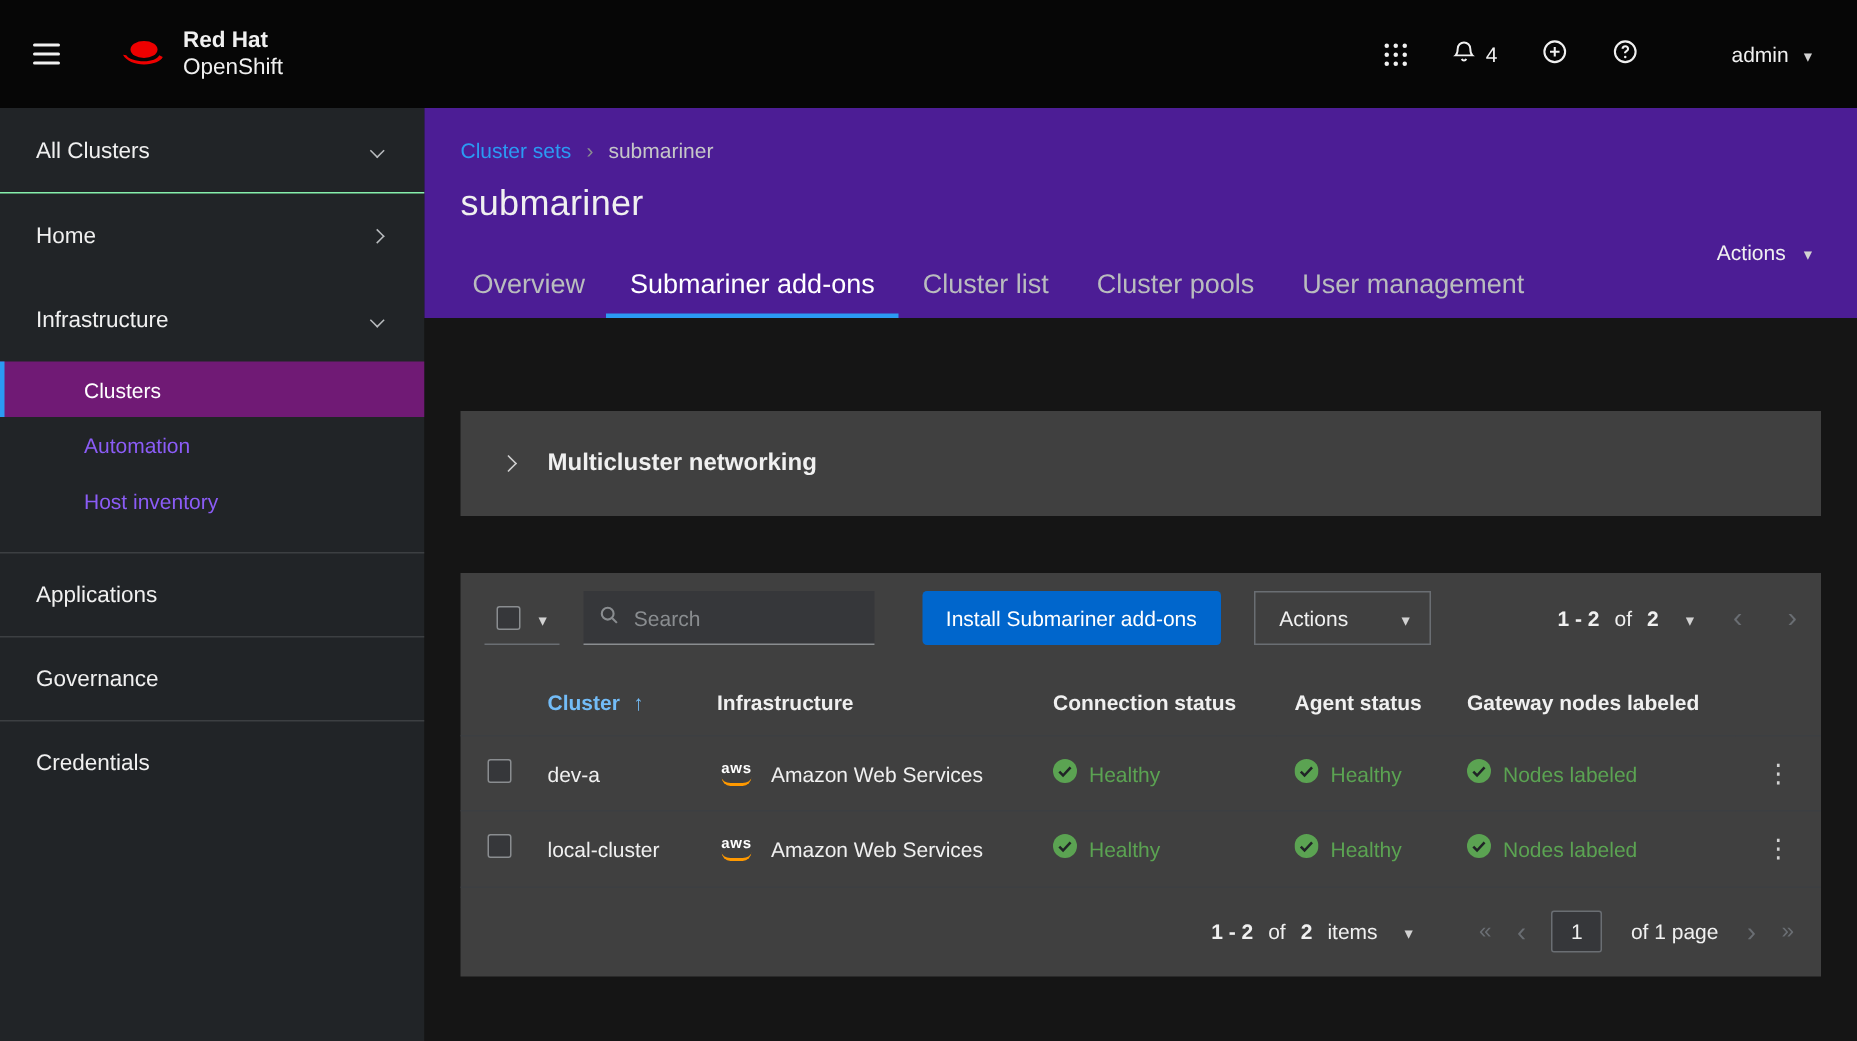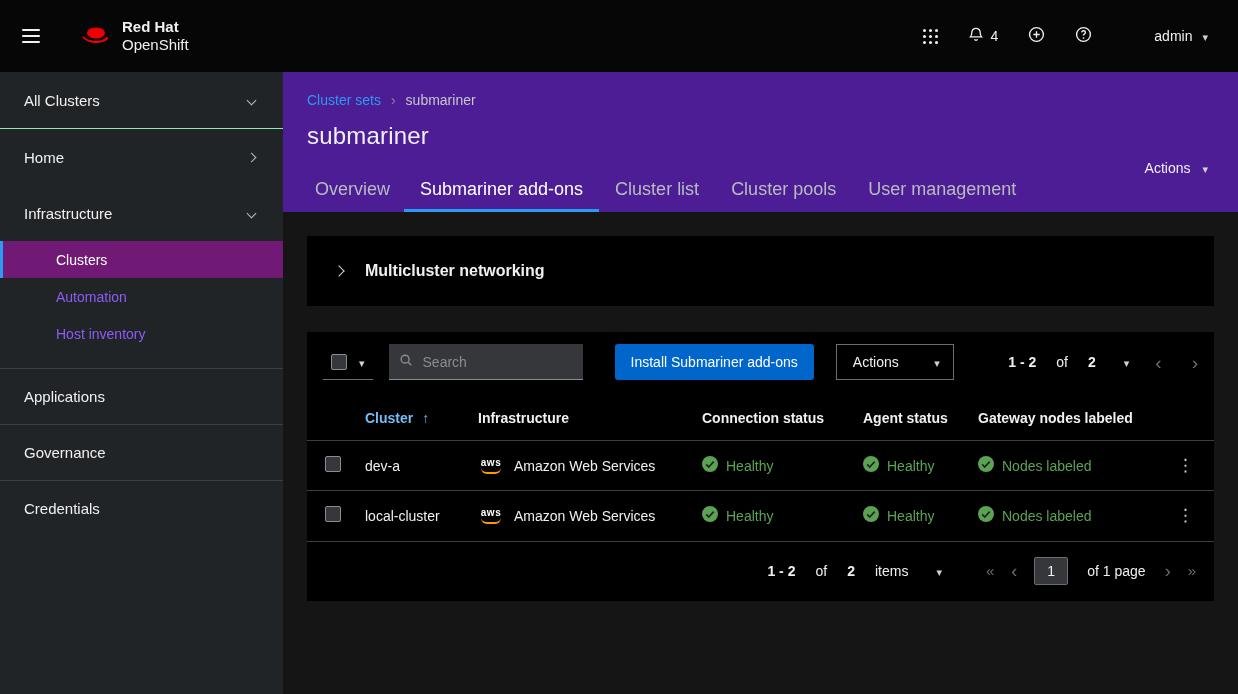--- a/index.html
+++ b/index.html
@@ -58,36 +58,36 @@
   .page-title { font-size: 24px; font-weight: 500; letter-spacing: .2px; }
   .header-actions { position: absolute; top: 88px; right: 30px; display: flex; align-items: center; gap: 12px; cursor: pointer; color: #f0f0f0; }
   .tabs { display: flex; margin-top: 20px; }
   .tab { padding: 9px 16px 12px; font-size: 18px; color: #b9bcbe; cursor: pointer; position: relative; }
   .tab:first-child { padding-left: 8px; padding-right: 14px; }
   .tab.active { color: #fff; }
   .tab.active::after { content: ""; position: absolute; left: 0; right: 0; bottom: 0; height: 3px; background: #2b9af3; }
 
   
   .page-body { flex: 1; padding: 24px 24px 0; background: #151515; overflow: hidden; }
-  .card { background: #000000; }
+  .card { background: #404040; margin-top: 38px; }
   .expand-card { height: 70px; display: flex; align-items: center; gap: 22px; padding: 0 28px; cursor: pointer; margin-bottom: 26px; }
   .expand-card .chev { border-color: #d2d2d2; width: 8px; height: 8px; }
   .expand-title { font-size: 16px; font-weight: 700; }
 
   
   .toolbar { display: flex; align-items: center; padding: 12px 16px 16px; gap: 16px; }
   .bulk-select { display: flex; align-items: center; gap: 12px; padding: 9px 8px 9px 8px; border-bottom: 1px solid #6a6e73; cursor: pointer; }
   input[type=checkbox] { appearance: none; -webkit-appearance: none; width: 16px; height: 16px; background: #36373a; border: 1px solid #8a8d90; border-radius: 2px; margin: 0; cursor: pointer; }
   .search-box { width: 194px; height: 36px; background: #36373a; border-bottom: 1px solid #8a8d90; display: flex; align-items: center; padding: 0 10px; gap: 8px; }
   .search-box input { background: transparent; border: none; outline: none; color: #f0f0f0; font-size: 14px; font-family: inherit; width: 100%; }
   .search-box input::placeholder { color: #8a8d90; }
   .btn-primary { height: 36px; background: #0066cc; color: #fff; border: none; border-radius: 3px; padding: 0 16px; font-size: 14px; font-family: inherit; cursor: pointer; margin-left: 16px; }
   .dropdown-toggle { height: 36px; width: 118px; display: flex; align-items: center; justify-content: space-between; border: 1px solid #6a6e73; background: transparent; color: #f0f0f0; padding: 0 13px 0 16px; font-size: 14px; font-family: inherit; cursor: pointer; margin-left: 6px; }
   .pagination-top { margin-left: auto; display: flex; align-items: center; }
-  .pag-summary { display: flex; gap: 20px; align-items: center; cursor: pointer; }
+  .pag-summary { display: flex; gap: 10px; align-items: center; cursor: pointer; }
   .pag-summary b { font-weight: 700; }
   .pag-summary .caret { margin-left: 8px; }
   .pag-nav { display: flex; align-items: center; gap: 30px; margin-left: 26px; color: #6a6e73; font-size: 19px; line-height: 1; }
   .pag-nav span { cursor: pointer; }
   .i-angle-left::before { content: "‹"; }
   .i-angle-right::before { content: "›"; }
   .i-angle-dleft::before { content: "«"; }
   .i-angle-dright::before { content: "»"; }
 
   

